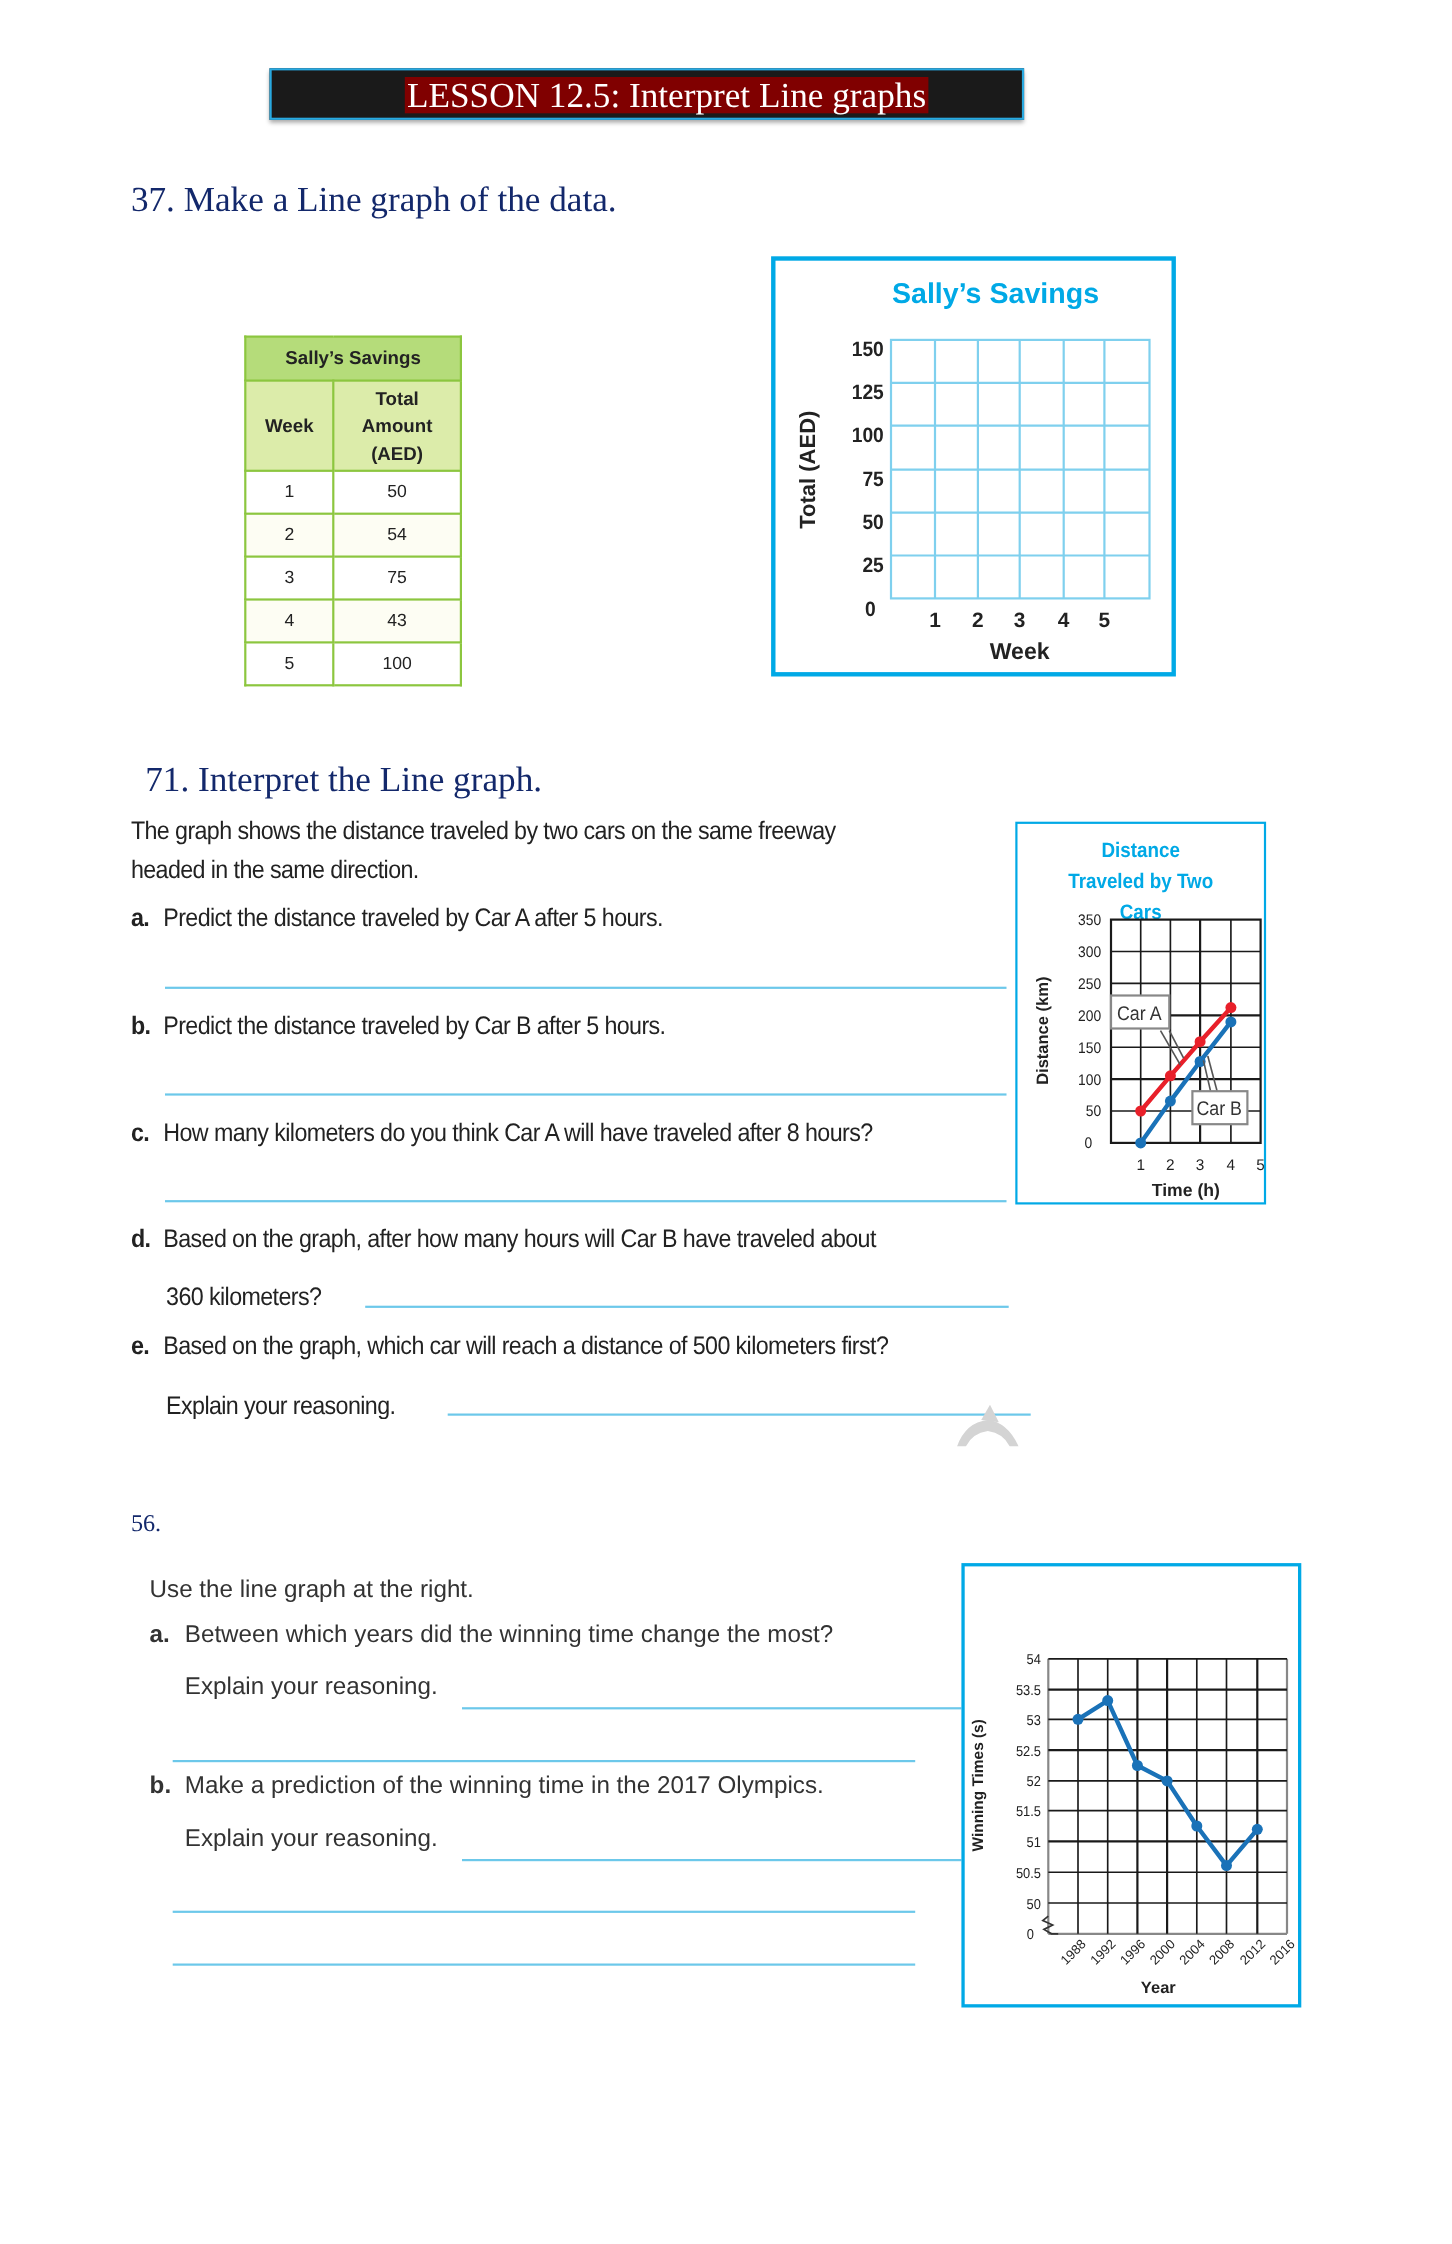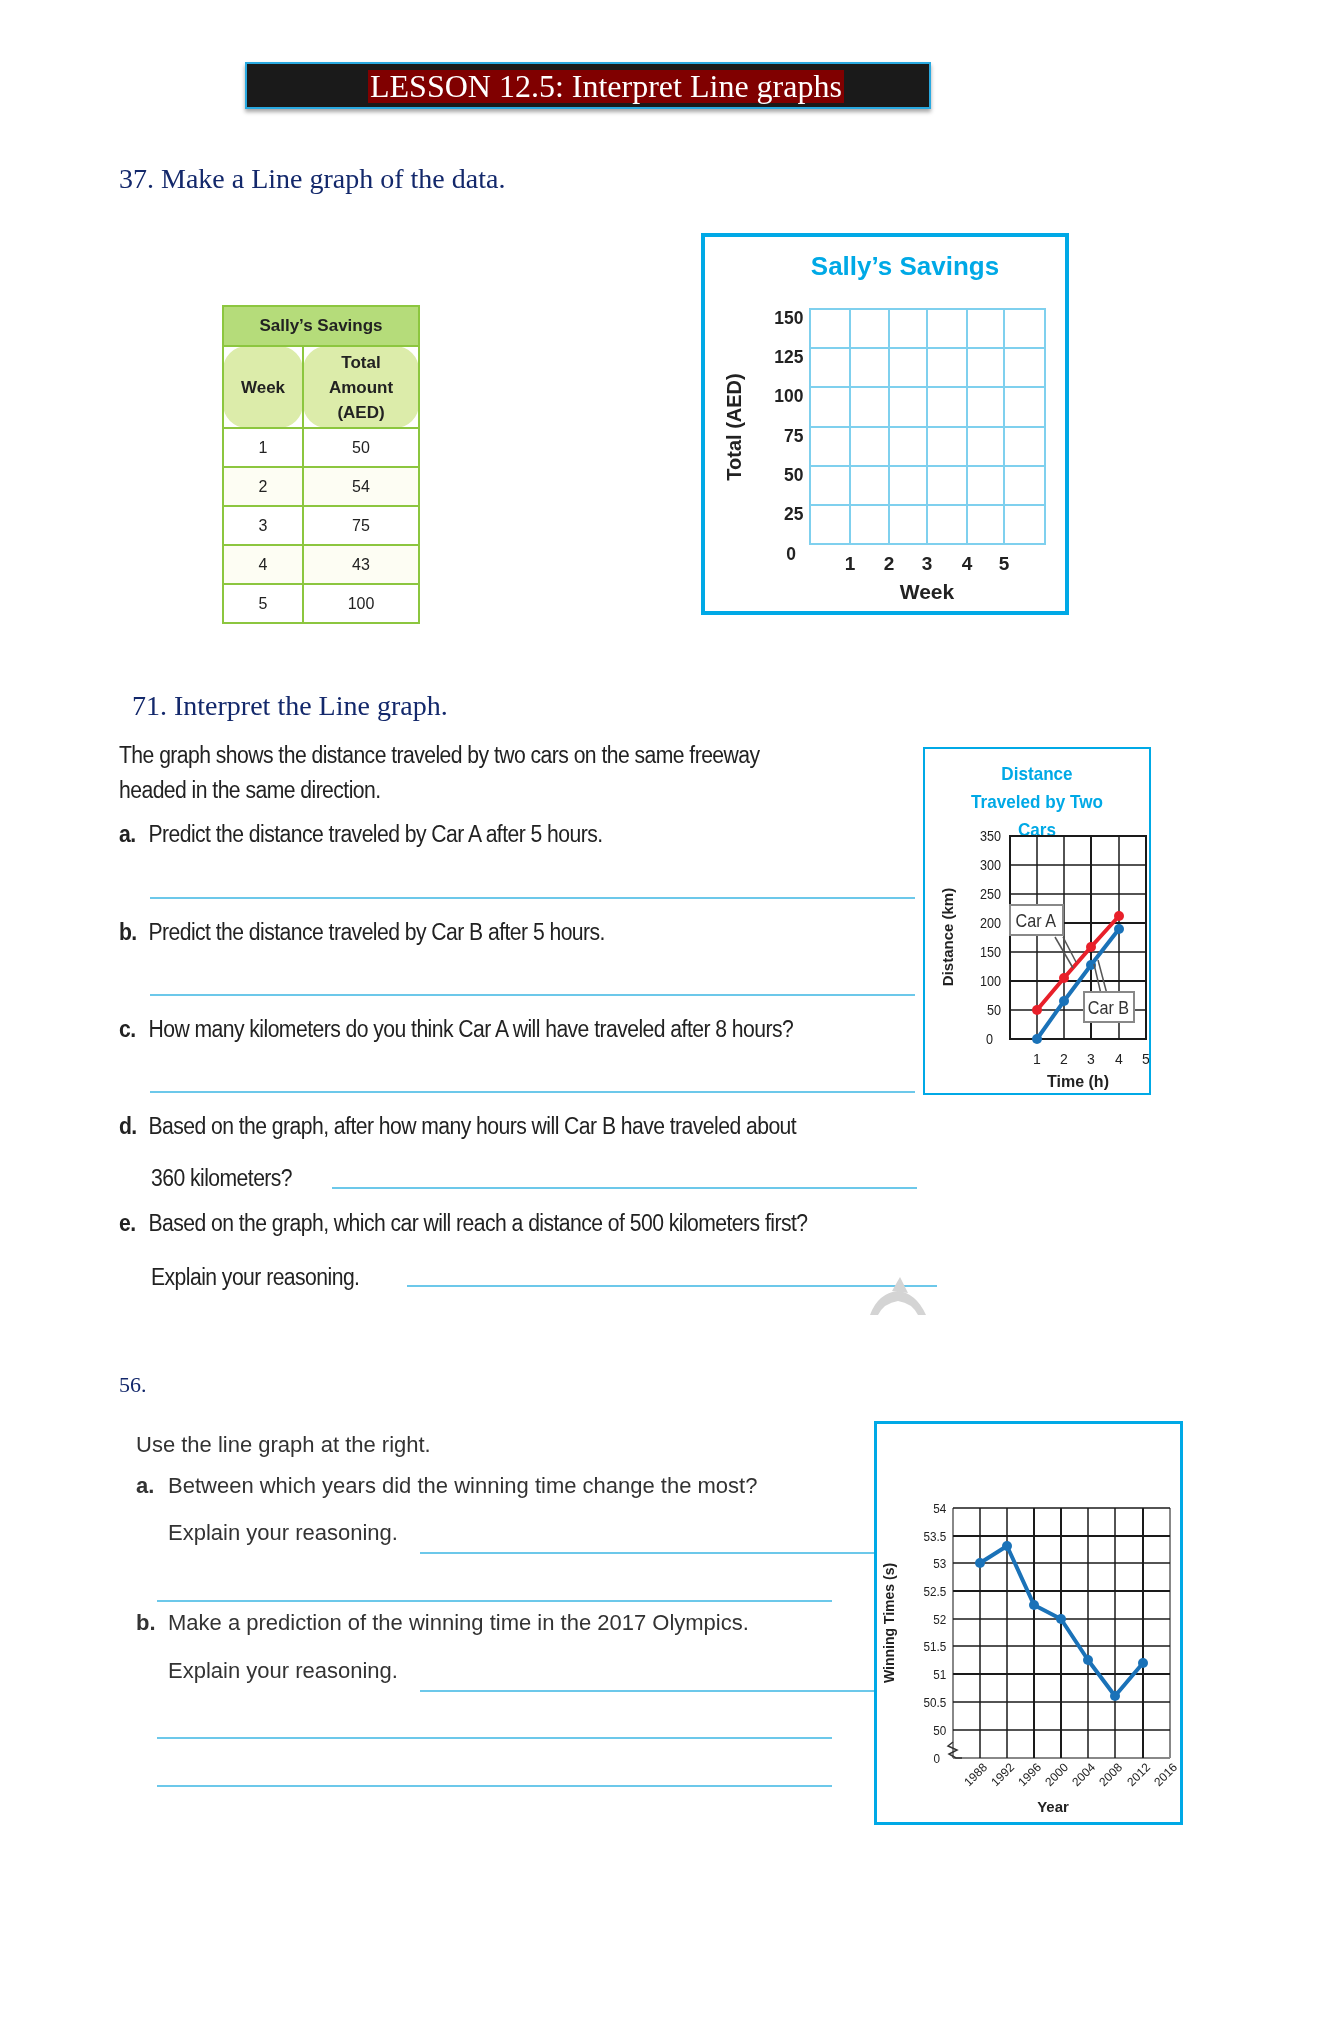--- a/index.html
+++ b/index.html
@@ -1,30 +1,30 @@
 <!DOCTYPE html>
 <html><head>
 <meta charset="utf-8">
 <style>
   html, body { margin:0; padding:0; background:#ffffff; }
   body { width:1320px; height:2040px; position:relative; overflow:hidden; font-family:"Liberation Sans", sans-serif; }
   .abs { position:absolute; }
   .header-box { left:245px; top:62px; width:682px; height:43px; background:#1a1a1a; border:2px solid #29a9e0; box-shadow:0 3px 4px rgba(0,0,0,0.35); }
   .header-title { position:absolute; left:121px; top:6px; height:33px; line-height:33px; padding:0 2px; background:#800000; color:#ffffff; font-family:"Liberation Serif", serif; font-size:32px; white-space:nowrap; }
-  .q-title { font-family:"Liberation Serif", serif; color:#13286b; font-size:28px; white-space:nowrap; }
+  .q-title { font-family:"Liberation Serif", serif; color:#13286b; font-size:32px; white-space:nowrap; }
   .body-text { font-family:"Liberation Sans", sans-serif; color:#222; font-size:23px; letter-spacing:-0.6px; white-space:nowrap; transform:scaleX(0.92); transform-origin:left center; }
   .body-text2 { font-family:"Liberation Sans", sans-serif; color:#333; font-size:22px; white-space:nowrap;margin-left:10px; }
   .lbl { font-weight:bold; display:inline-block; width:32px; }
   .line { position:absolute; height:2px; background:#6cc8ea; }
 
   
   table.savings { position:absolute; left:222px; top:305px; border-collapse:collapse; width:198px; font-family:"Liberation Sans", sans-serif; color:#222; }
   table.savings td, table.savings th { border:2px solid #8cc63f; text-align:center; }
   table.savings .cap { background:#b5dc7a; font-weight:bold; font-size:17px; height:36px; }
-  table.savings .hd { background:#dcecaa; font-weight:bold; font-size:17px; line-height:25px;border-radius:24px; }
+  table.savings .hd { background:#dcecaa; font-weight:bold; font-size:17px; line-height:25px; }
   table.savings td.cell { font-size:16px; height:35px; }
   table.savings tr.alt td { background:#fdfdf3; }
 
   .chart-box { position:absolute; border:4px solid #00a9e6; background:#fff; }
   .chart-title { position:absolute; color:#00a9e6; font-weight:bold; text-align:center; font-family:"Liberation Sans", sans-serif; }
   svg text { font-family:"Liberation Sans", sans-serif; }
 </style>
 </head>
 <body>
 

